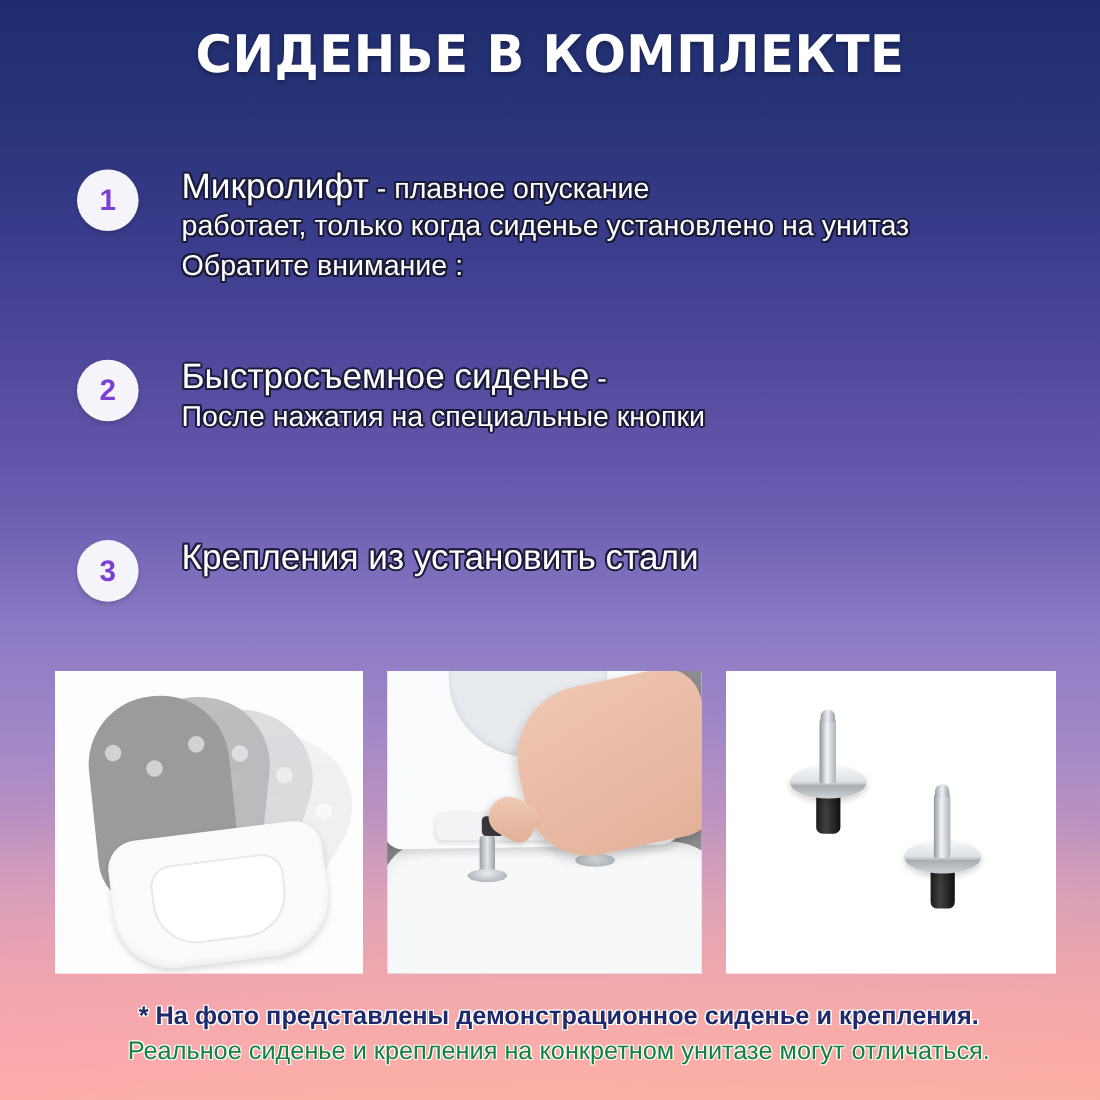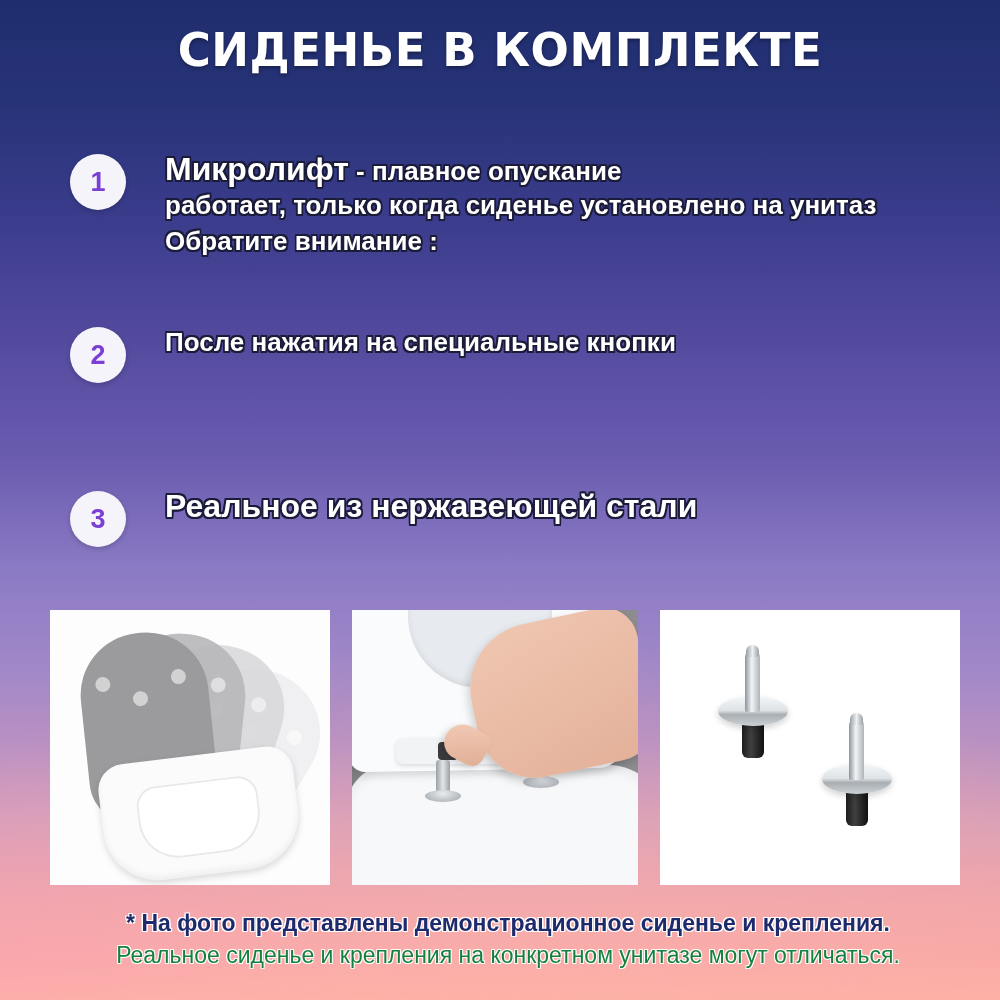--- a/index.html
+++ b/index.html
@@ -68,21 +68,21 @@
     font-weight:bold;
     display:flex; align-items:center; justify-content:center;
     box-shadow:0 2px 5px rgba(0,0,0,.18);
     margin-top:4px;
   }
 
   .ftext { margin-left:39px; padding-top:2px; }
 
   .outlined {
     color:#ffffff;
-    font-weight:bold;
+    font-weight:normal;
     text-shadow:
       -1.6px -1.6px 0 #1b1b3a,
        1.6px -1.6px 0 #1b1b3a,
       -1.6px  1.6px 0 #1b1b3a,
        1.6px  1.6px 0 #1b1b3a,
        0     -1.8px 0 #1b1b3a,
        0      1.8px 0 #1b1b3a,
       -1.8px  0    0 #1b1b3a,
        1.8px  0    0 #1b1b3a;
   }
@@ -272,28 +272,29 @@
       <div class="ftext">
         <div class="head-line"><span class="outlined head-main">Микролифт</span><span class="outlined head-sub"> - плавное опускание</span></div>
         <div class="outlined sub-line">работает, только когда сиденье установлено на унитаз</div>
         <div class="outlined sub-line">Обратите внимание :</div>
       </div>
     </div>
 
     <div class="feature f2">
       <div class="badge">2</div>
       <div class="ftext">
+        <div class="head-line"><span class="outlined head-main">Быстросъемное сиденье</span><span class="outlined head-sub"> -</span></div>
         <div class="outlined sub-line">После нажатия на специальные кнопки</div>
       </div>
     </div>
 
     <div class="feature f3">
       <div class="badge">3</div>
       <div class="ftext">
-        <div class="head-line"><span class="outlined head-main">Реальное из нержавеющей стали</span></div>
+        <div class="head-line"><span class="outlined head-main">Крепления из установить стали</span></div>
       </div>
     </div>
 
   </div>
 
   <div class="photos">
 
     <div class="photo p1">
       <div class="seat-stage">
         <div class="lid l4">

